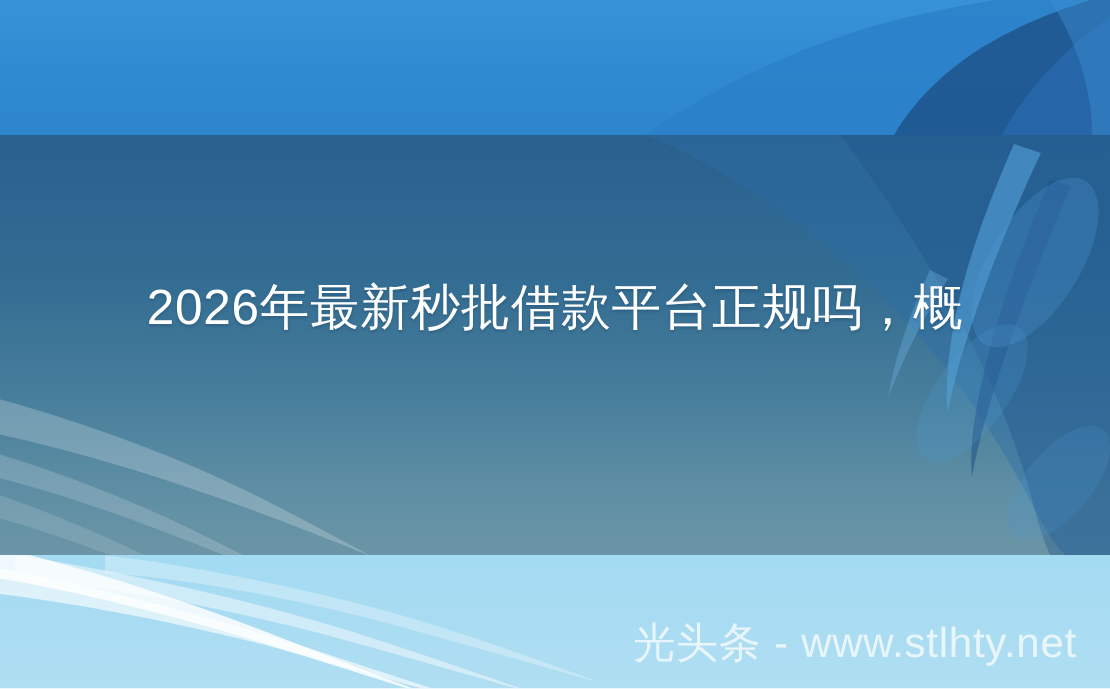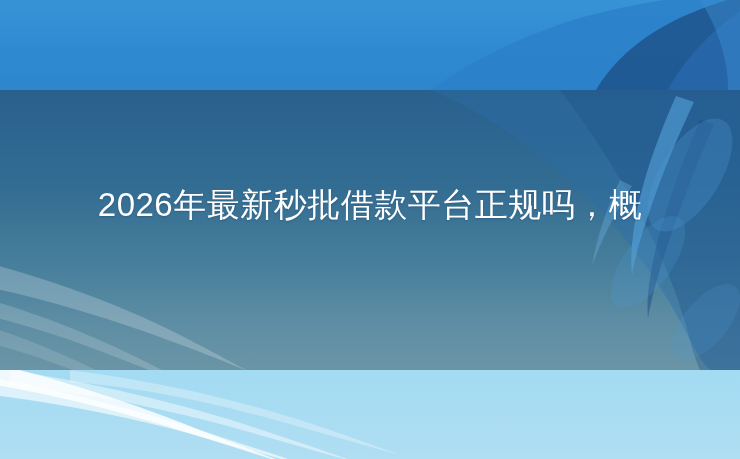--- a/index.html
+++ b/index.html
@@ -148,14 +148,15 @@
         <path d="M 10 370 C 90 382 184 404 256 428 C 308 445 344 458 362 464 C 330 455 282 441 220 424 C 144 404 68 390 10 386 Z" fill="#ffffff" opacity="0.45"></path>
         <path d="M 70 370 C 150 380 240 400 306 422 C 352 437 384 449 400 455 C 370 447 326 434 268 418 C 198 399 128 386 70 382 Z" fill="#ffffff" opacity="0.3"></path>
       </g>
     </svg>
   </div>
 
   <div class="title-block">
     <div class="title-line">2026年最新秒批借款平台正规吗，概</div>
   </div>
 
+  <div class="watermark">光头条 - www.stlhty.net</div>
 
 </div>
 
 </body></html>

